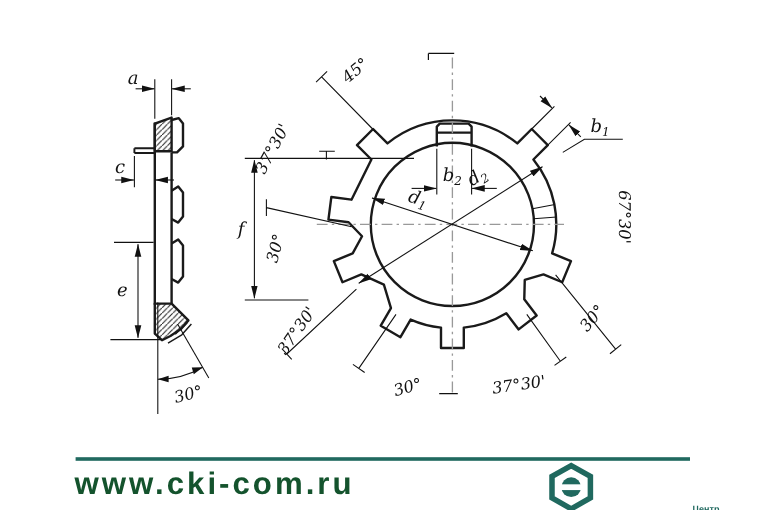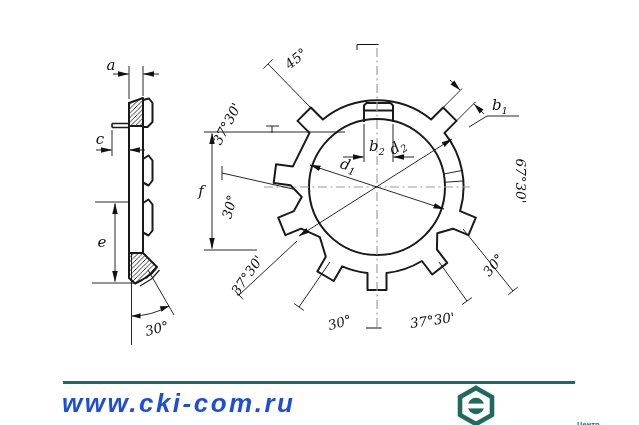--- a/index.html
+++ b/index.html
@@ -150,21 +150,21 @@
 
     <text class="lettertext" x="201" y="196">f</text>
     <text class="lettertext" x="347" y="170" transform="rotate(17 347 170)"><tspan>d</tspan><tspan dy="3.5" font-size="10">1</tspan></text>
     <text class="lettertext" x="400" y="151" transform="rotate(-33 400 151)"><tspan>d</tspan><tspan dy="3.5" font-size="10">2</tspan></text>
     <text class="lettertext" x="377" y="151"><tspan>b</tspan><tspan dy="3.5" font-size="10">2</tspan></text>
     <text class="lettertext" x="500" y="110"><tspan>b</tspan><tspan dy="3.5" font-size="10">1</tspan></text>
   </g>
 </svg>
 
 <div id="footer-rule" style="background: rgb(32, 105, 95);"></div>
-<div id="footer-url" style="color: #1d4ed8; font-style: italic;">www.cki-com.ru</div>
+<div id="footer-url" style="color: #14532d;">www.cki-com.ru</div>
 
 <svg id="logo" width="42" height="42" viewBox="0 0 42 42">
   <polygon points="21,3 37,12 37,30 21,39 5,30 5,12" fill="none" stroke="#20695f" stroke-width="4.6"></polygon>
   <circle cx="21" cy="21" r="8.2" fill="#20695f"></circle>
   <rect x="10" y="18.6" width="22" height="4.8" fill="#ffffff"></rect>
 </svg>
 
 <div id="brand-sub" style="color: rgb(32, 105, 95);">
   <div>Центр</div>
   <div>Крепежных</div>

